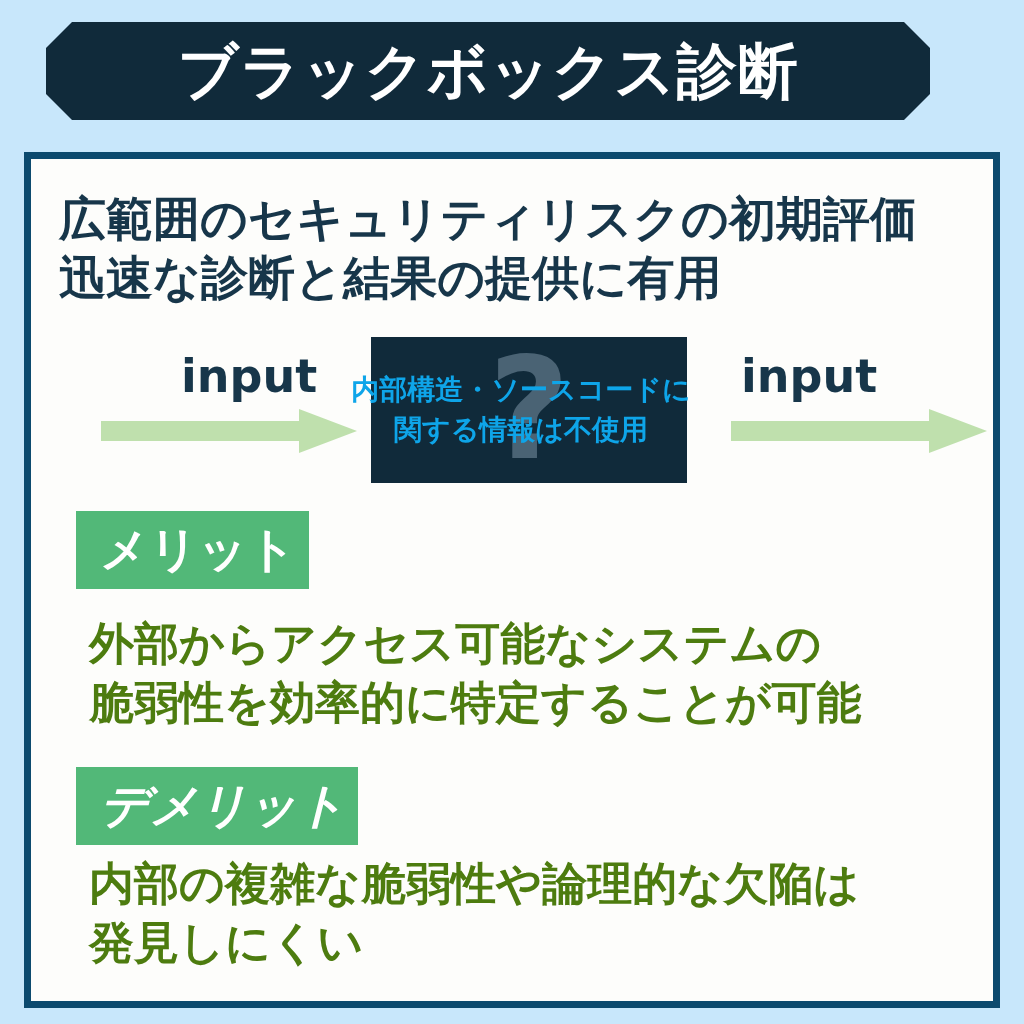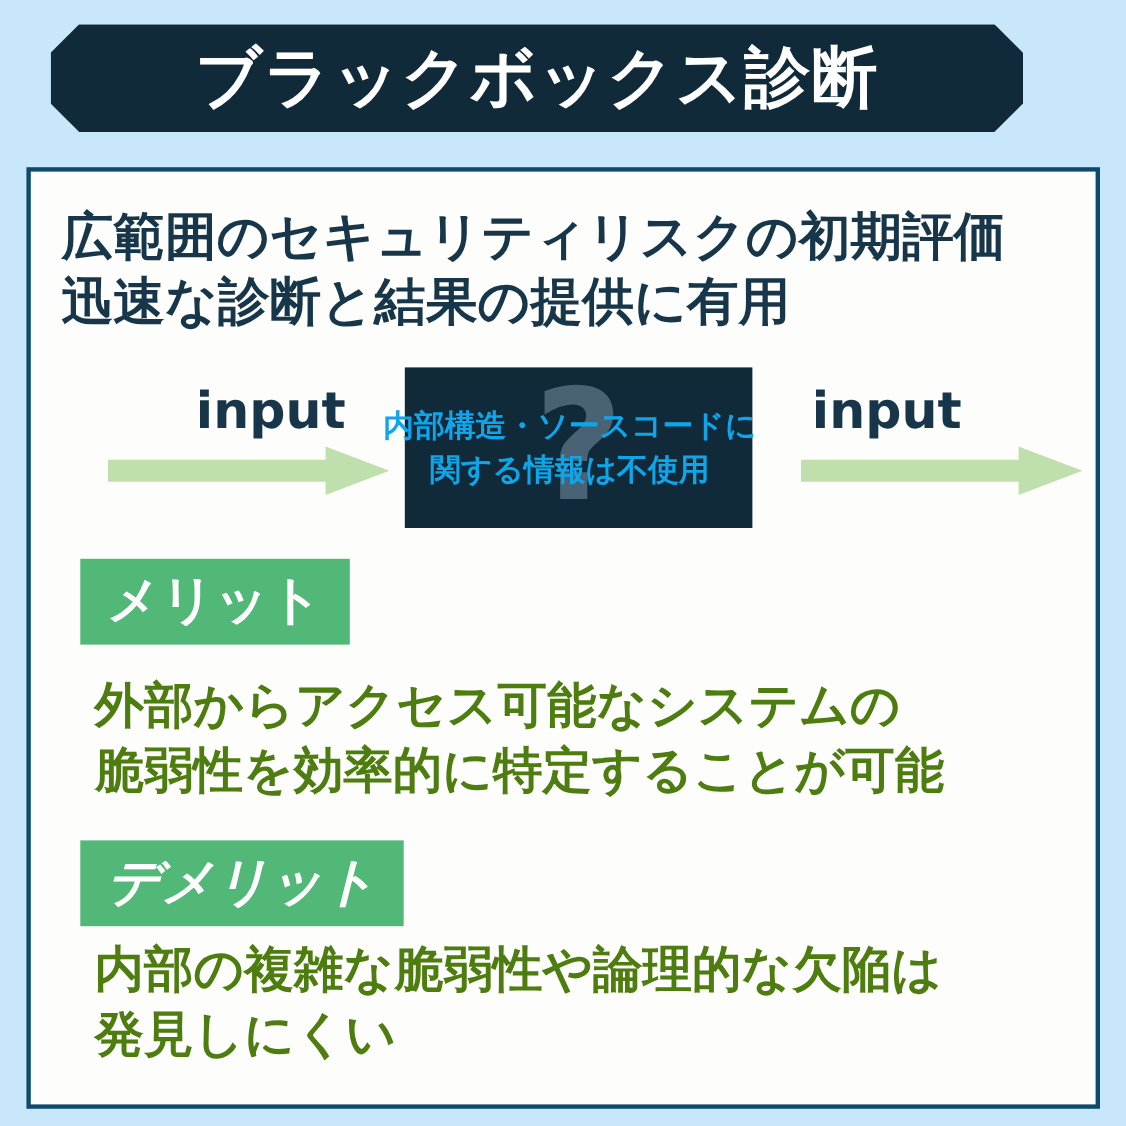--- a/index.html
+++ b/index.html
@@ -48,21 +48,21 @@
 
   
   .card {
     position: absolute;
     left: 24px;
     top: 152px;
     width: 976px;
     height: 856px;
     box-sizing: border-box;
     background: #fdfdfb;
-    border: 4px solid #0c4a6e;
+    border: 7px solid #0c4a6e;
   }
 
   
   .lead {
     position: absolute;
     left: 28px;
     top: 30px;
     width: 930px;
     color: #17364a;
     font-size: 47px;
@@ -143,21 +143,21 @@
   .blackbox-text .line { display: block; }
 
   
   .badge {
     position: absolute;
     background: #52b878;
     color: #ffffff;
     font-size: 48px;
     font-weight: 700;
     line-height: 1;
-    padding: 14px 24px 16px 24px;
+    padding: 14px 12px 16px 24px;
     font-family: "DejaVu Sans", "Liberation Sans", sans-serif;
     white-space: nowrap;
   }
   .badge.merit   { left: 45px; top: 352px; }
   .badge.demerit { left: 45px; top: 608px; font-style: italic; }
 
   .body-text {
     position: absolute;
     color: #4d7c0f;
     font-size: 45px;

